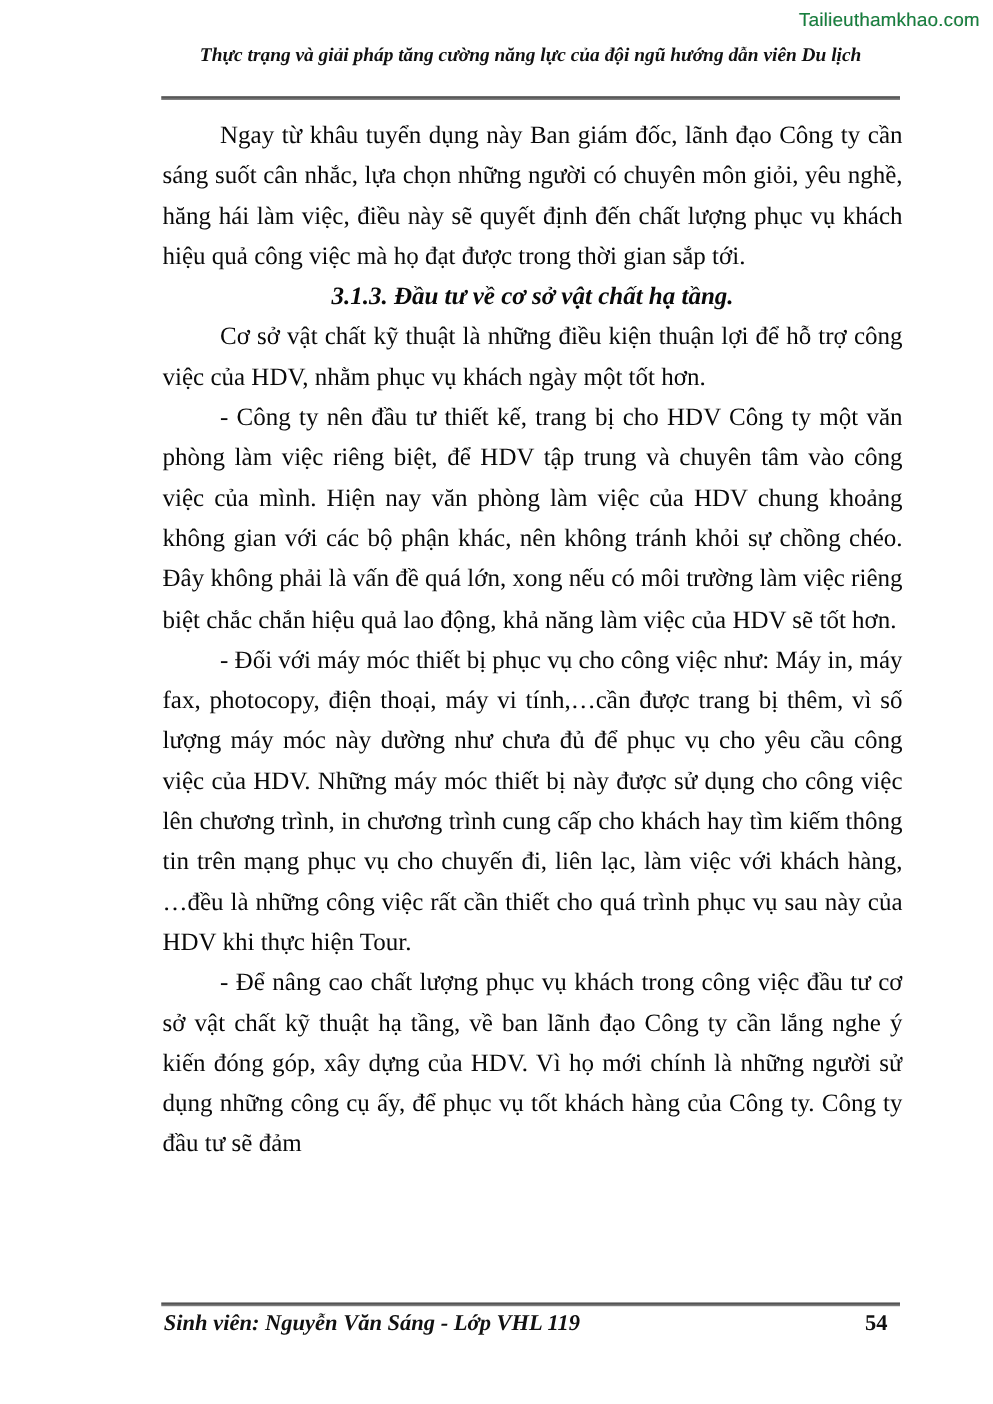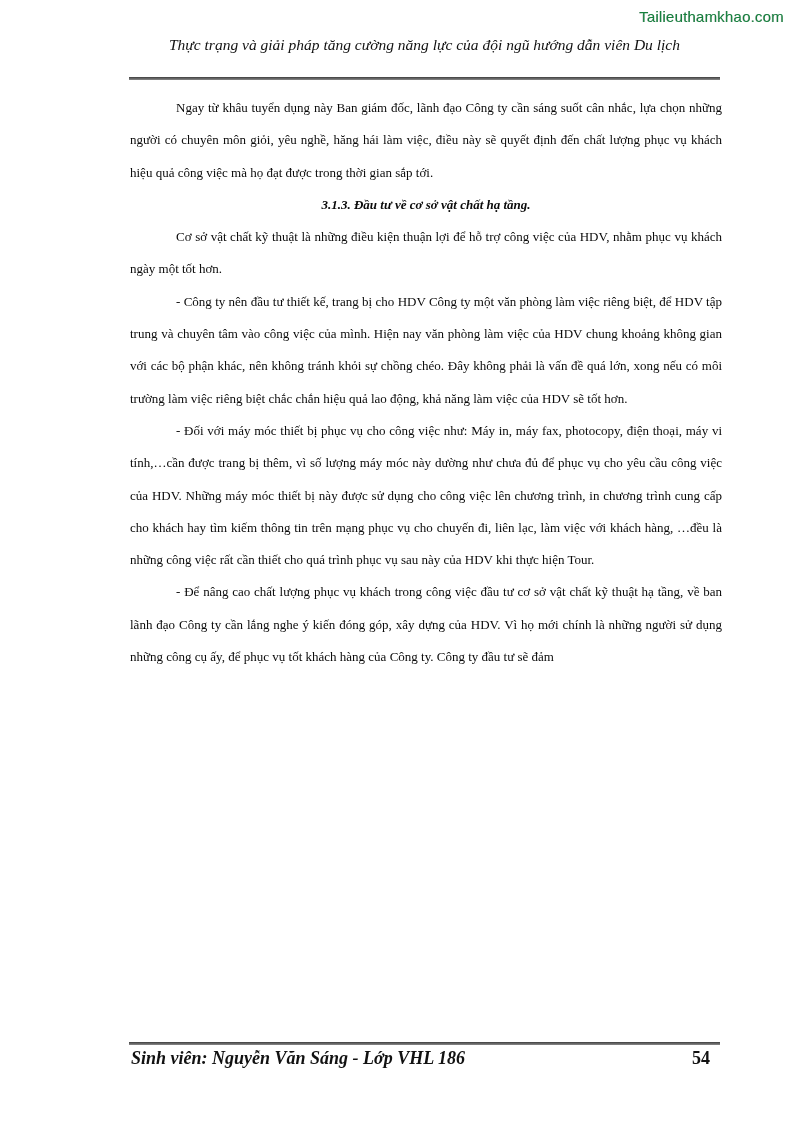--- a/index.html
+++ b/index.html
@@ -25,21 +25,21 @@
     color: #15803d;
     text-shadow: 1px 1px 0 #ffffff, -0.5px -0.5px 0 #b5b5b5;
     letter-spacing: 0.2px;
   }
   .page-header {
     position: absolute;
     top: 35px;
     left: 129px;
     width: 591px;
     text-align: center;
-    font-weight: normal;
+    font-weight: bold;
     font-style: italic;
     font-size: 15.5px;
     line-height: 20px;
     color: #111;
   }
   .rule {
     position: absolute;
     left: 129px;
     width: 591px;
     height: 3px;
@@ -47,21 +47,21 @@
   }
   .header-rule { top: 77px; }
   .footer-rule { top: 1042px; }
   .doc-body {
     position: absolute;
     top: 92px;
     left: 130px;
     width: 592px;
     height: 942px;
     overflow: hidden;
-    font-size: 13px;
+    font-size: 20px;
     line-height: 32.3px;
     text-align: justify;
   }
   .doc-body p {
     margin: 0;
     padding: 0;
   }
   .para-indent { text-indent: 46px; }
   .section-heading {
     font-weight: bold;
@@ -101,17 +101,17 @@
     <p class="section-heading">3.1.3. Đầu tư về cơ sở vật chất hạ tầng.</p>
     <p class="para-indent">Cơ sở vật chất kỹ thuật là những điều kiện thuận lợi để hỗ trợ công việc của HDV, nhằm phục vụ khách ngày một tốt hơn.</p>
     <p class="para-indent">- Công ty nên đầu tư thiết kế, trang bị cho HDV Công ty một văn phòng làm việc riêng biệt, để HDV tập trung và chuyên tâm vào công việc của mình. Hiện nay văn phòng làm việc của HDV chung khoảng không gian với các bộ phận khác, nên không tránh khỏi sự chồng chéo. Đây không phải là vấn đề quá lớn, xong nếu có môi trường làm việc riêng biệt chắc chắn hiệu quả lao động, khả năng làm việc của HDV sẽ tốt hơn.</p>
     <p class="para-indent">- Đối với máy móc thiết bị phục vụ cho công việc như: Máy in, máy fax, photocopy, điện thoại, máy vi tính,…cần được trang bị thêm, vì số lượng máy móc này dường như chưa đủ để phục vụ cho yêu cầu công việc của HDV. Những máy móc thiết bị này được sử dụng cho công việc lên chương trình, in chương trình cung cấp cho khách hay tìm kiếm thông tin trên mạng phục vụ cho chuyến đi, liên lạc, làm việc với khách hàng, …đều là những công việc rất cần thiết cho quá trình phục vụ sau này của HDV khi thực hiện Tour.</p>
     <p class="para-indent">- Để nâng cao chất lượng phục vụ khách trong công việc đầu tư cơ sở vật chất kỹ thuật hạ tầng, về ban lãnh đạo Công ty cần lắng nghe ý kiến đóng góp, xây dựng của HDV. Vì họ mới chính là những người sử dụng những công cụ ấy, để phục vụ tốt khách hàng của Công ty. Công ty đầu tư sẽ đảm</p>
   </div>
 
   <div class="rule footer-rule"></div>
 
   <div class="page-footer">
-    <span class="footer-author">Sinh viên: Nguyễn Văn Sáng - Lớp VHL 186</span>
+    <span class="footer-author">Sinh viên: Nguyễn Văn Sáng - Lớp VHL 119</span>
     <span class="footer-page">54</span>
   </div>
 
 </div>
 
 </body></html>

